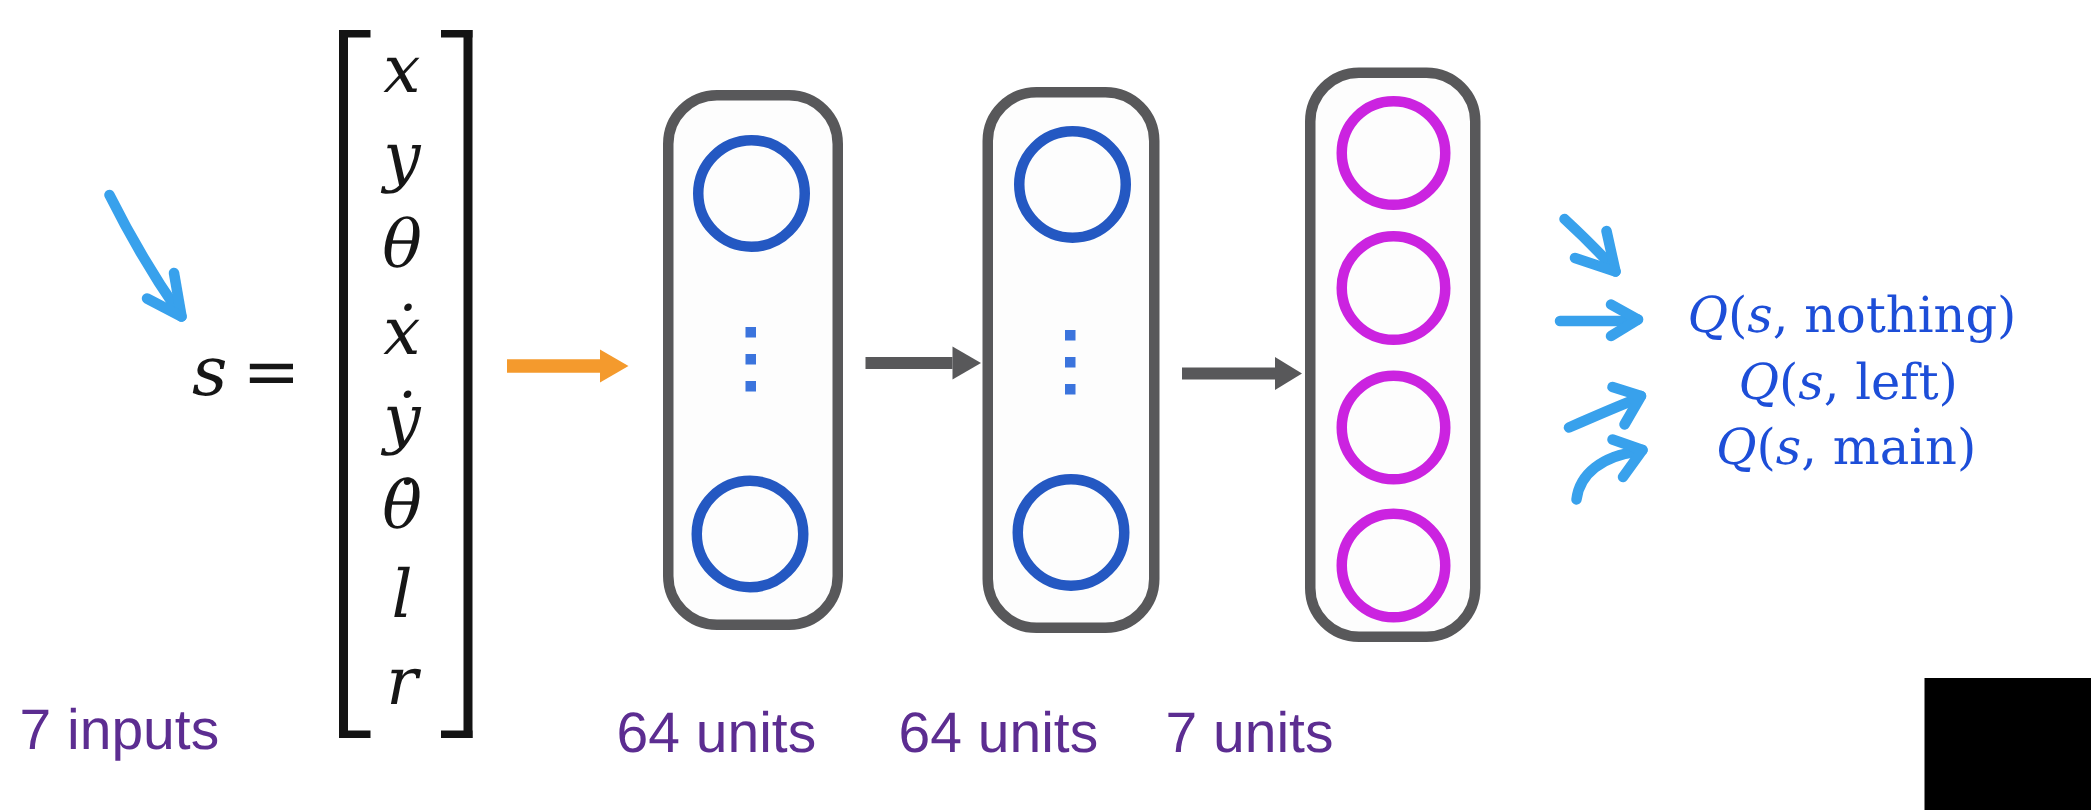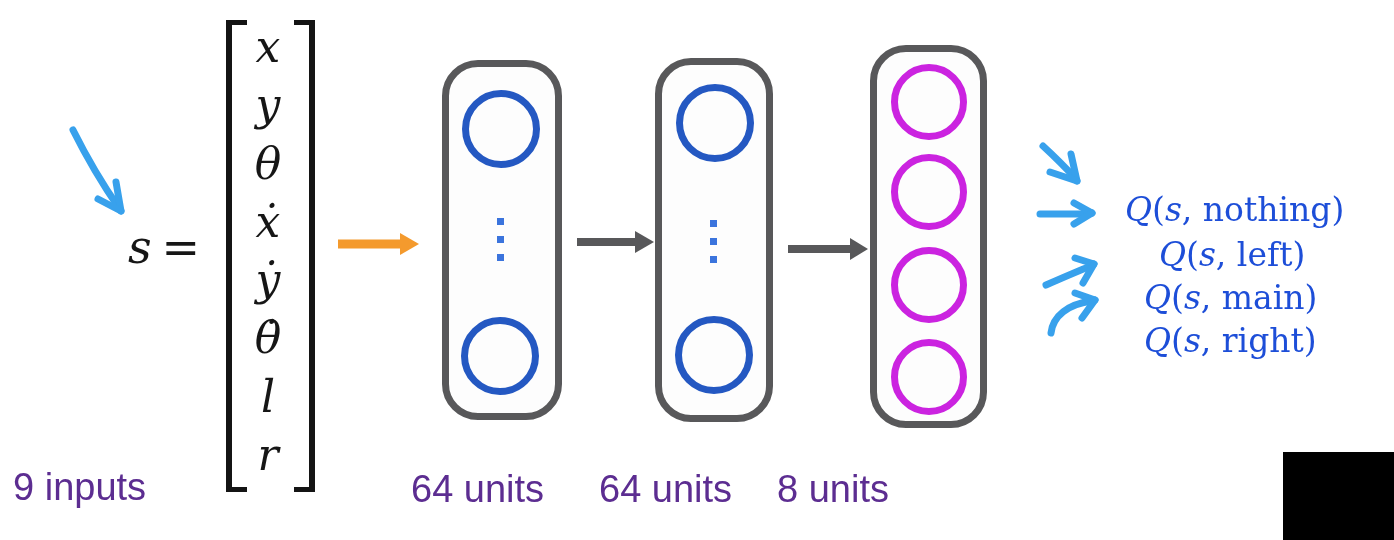--- a/index.html
+++ b/index.html
@@ -207,24 +207,21 @@
 
   <div class="q-line" style="left:1083px; top:150px;">
     <span class="mi">Q</span><span>(</span><span class="mi">s</span><span>, </span><span>nothing</span><span>)</span>
   </div>
   <div class="q-line" style="left:1117px; top:195px;">
     <span class="mi">Q</span><span>(</span><span class="mi">s</span><span>, </span><span>left</span><span>)</span>
   </div>
   <div class="q-line" style="left:1102px; top:238px;">
     <span class="mi">Q</span><span>(</span><span class="mi">s</span><span>, </span><span>main</span><span>)</span>
   </div>
-  <div class="q-line" style="left:1102px; top:281px;">
-    <span class="mi">Q</span><span>(</span><span class="mi">s</span><span>, </span><span>right</span><span>)</span>
-  </div>
-
-  <div class="plabel" style="left:13px; top:466px;">9 inputs</div>
+
+  <div class="plabel" style="left:13px; top:466px;">7 inputs</div>
   <div class="plabel" style="left:411px; top:468px;">64 units</div>
   <div class="plabel" style="left:599px; top:468px;">64 units</div>
-  <div class="plabel" style="left:777px; top:468px;">8 units</div>
+  <div class="plabel" style="left:777px; top:468px;">7 units</div>
 
   <div class="black-box"></div>
 
 </div>
 
 </body></html>

